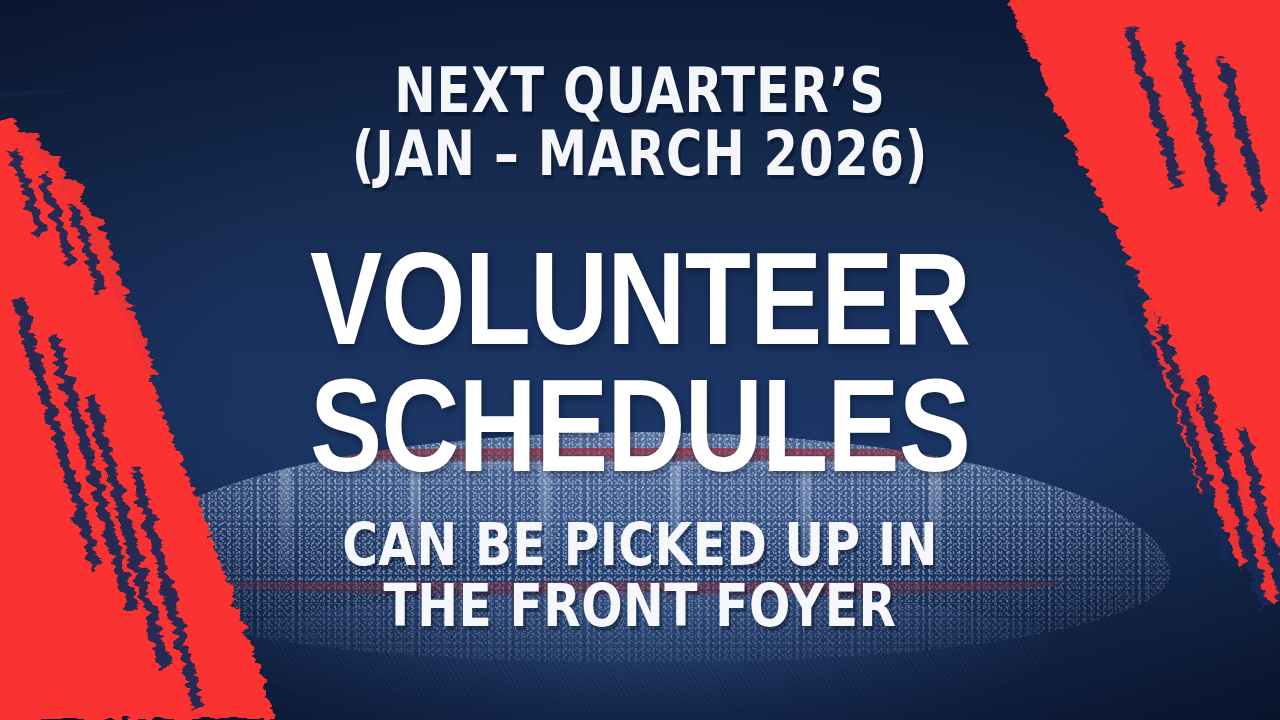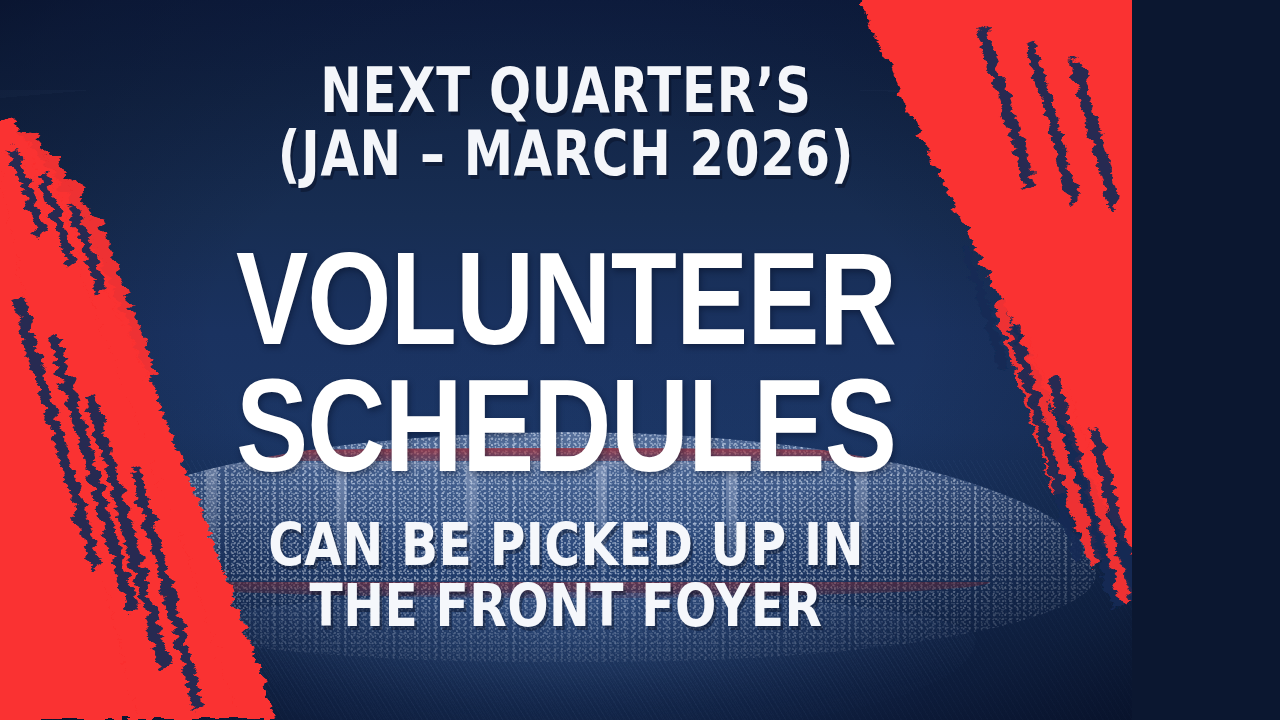--- a/index.html
+++ b/index.html
@@ -2,21 +2,21 @@
 <html><head>
 <meta charset="utf-8">
 <style>
   html, body {
     margin: 0;
     padding: 0;
     background: #0b1730;
   }
   #stage {
     position: relative;
-    width: 1132px;
+    width: 1280px;
     height: 720px;
     overflow: hidden;
     background: #152a55;
     font-family: "Liberation Sans", sans-serif;
   }
 
   
   .bg-base {
     position: absolute;
     inset: 0;

